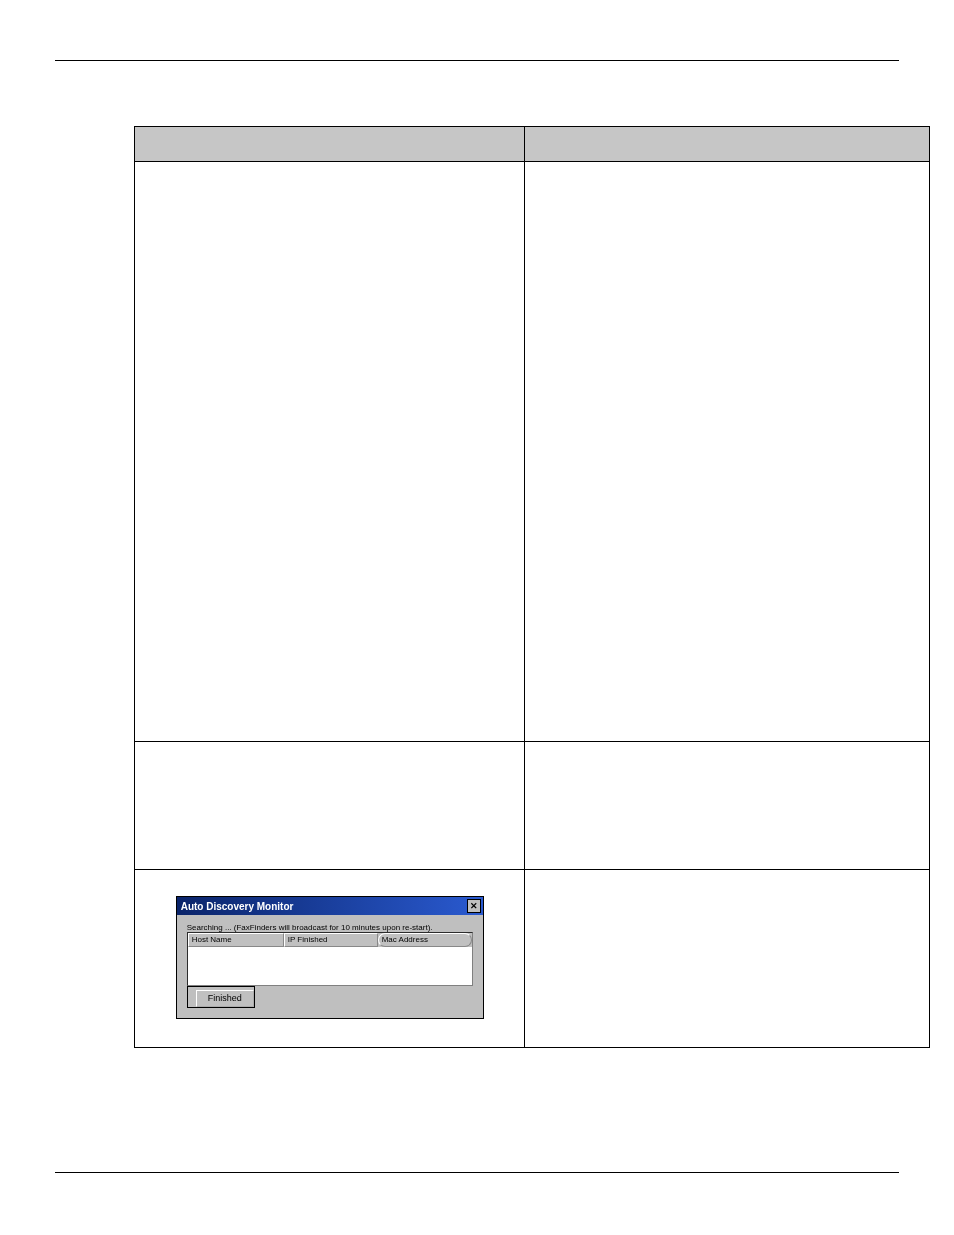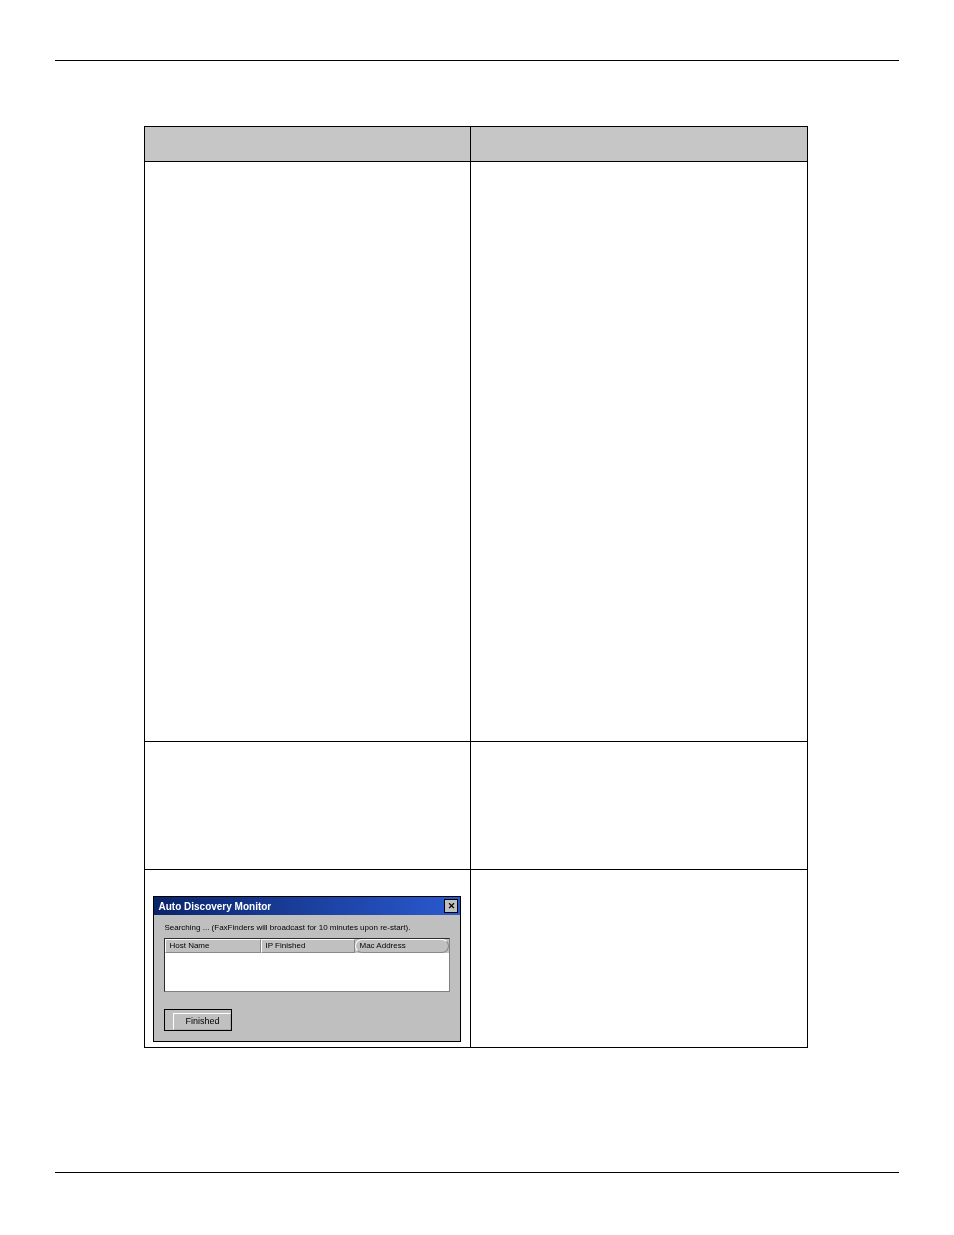--- a/index.html
+++ b/index.html
@@ -30,23 +30,23 @@
     border: none;
     border-top: 1.5px solid #000;
     margin: 0;
     position: absolute;
     left: 55px;
     right: 55px;
     bottom: 62px;
   }
   .main-table {
     position: absolute;
-    left: 144px;
+    left: 134px;
     top: 126px;
-    width: 664px;
+    width: 796px;
     border-collapse: collapse;
   }
   .main-table td, .main-table th {
     border: 1.5px solid #000;
     vertical-align: top;
     padding: 0;
   }
   .th-cell {
     background: #c6c6c6;
     height: 35px;
@@ -90,21 +90,20 @@
     font-weight: bold;
     color: #000;
     line-height: 1;
   }
   .dlg-body {
     padding: 8px 10px 10px 10px;
   }
   .dlg-msg {
     font-size: 8px;
     color: #000;
-    margin-bottom: 6px;
     white-space: nowrap;
   }
   .dlg-list {
     border: 1px inset #808080;
     background: #fff;
     height: 54px;
     display: flex;
     flex-direction: column;
   }
   .dlg-list-head {
@@ -122,21 +121,21 @@
     white-space: nowrap;
   }
   .hcol-1 { flex: 0 0 96px; }
   .hcol-2 { flex: 0 0 94px; }
   .hcol-3 { flex: 1; border-radius: 7px; }
   .dlg-list-body {
     flex: 1;
     background: #fff;
   }
   .dlg-btn-row {
-    margin-top: 17px;
+    margin-top: 0;
   }
   .dlg-btn {
     font-size: 9px;
     background: #c0c0c0;
     border: 1px outset #fff;
     width: 58px;
     height: 17px;
     padding: 0;
     display: inline-flex;
     align-items: center;

